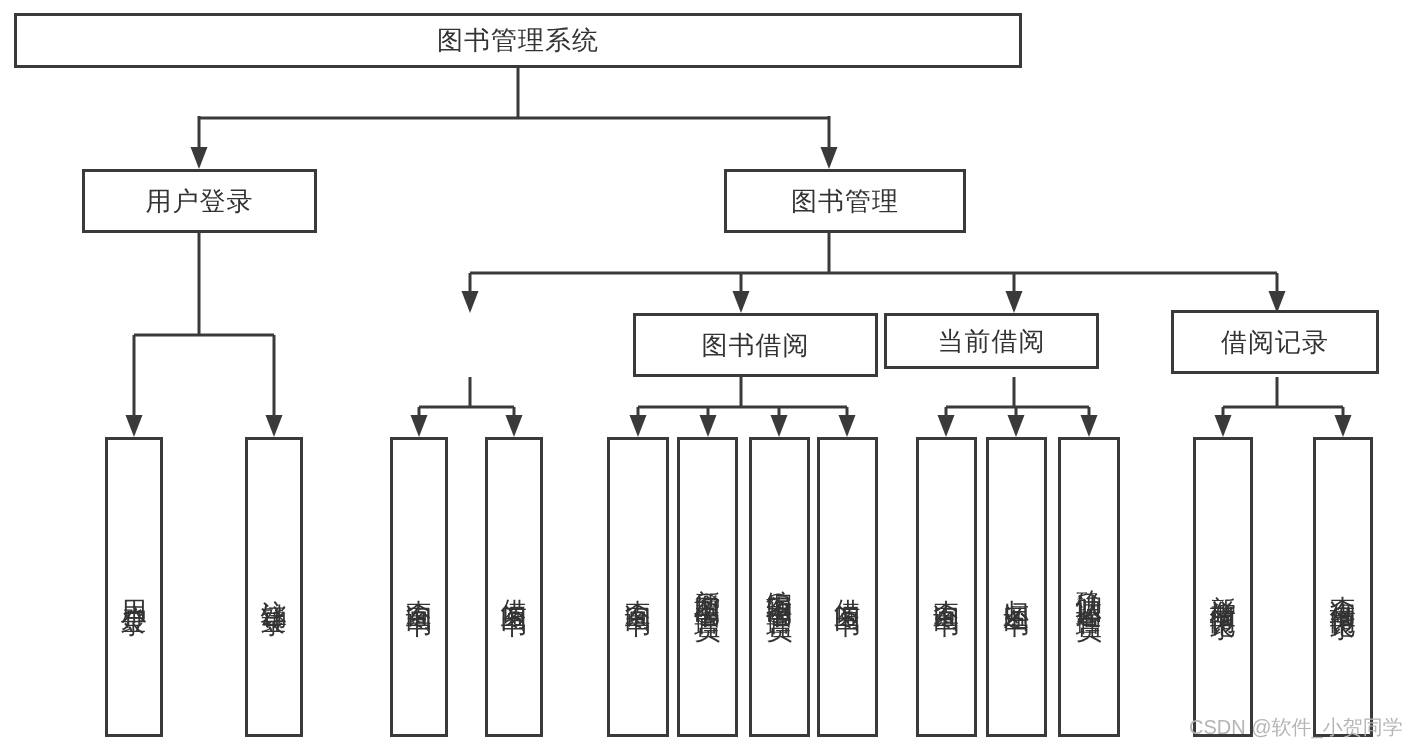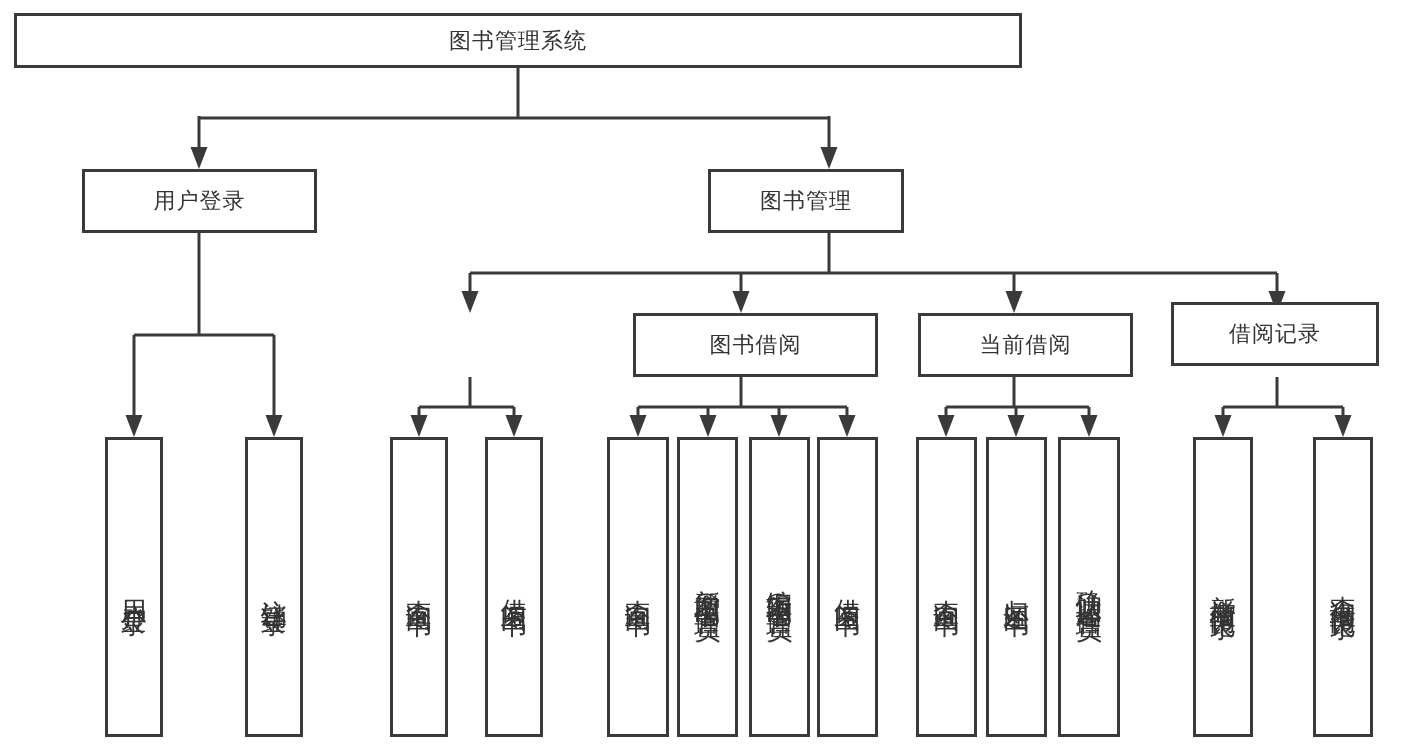--- a/index.html
+++ b/index.html
@@ -29,21 +29,21 @@
     box-sizing: border-box;
     background: #ffffff;
     border: 3px solid #3a3a3a;
     display: flex;
     align-items: center;
     justify-content: center;
     z-index: 1;
     color: #333333;
   }
   .node.h span {
-    font-size: 22px;
+    font-size: 26px;
     letter-spacing: 1px;
     white-space: nowrap;
     font-family: Liberation Mono, monospace;
   }
   .node.v span {
     writing-mode: vertical-rl;
     text-orientation: mixed;
     font-size: 26px;
     letter-spacing: 4px;
     line-height: 1.1;
@@ -140,31 +140,31 @@
     </g>
   </svg>
 
   <div class="node h" style="left:14px;top:13px;width:1008px;height:55px">
     <span>图书管理系统</span>
   </div>
 
   <div class="node h" style="left:82px;top:169px;width:235px;height:64px">
     <span>用户登录</span>
   </div>
-  <div class="node h" style="left:708px;top:169px;width:196px;height:64px">
+  <div class="node h" style="left:724px;top:169px;width:242px;height:64px">
     <span>图书管理</span>
   </div>
 
   <div class="node h" style="left:633px;top:313px;width:245px;height:64px">
     <span>图书借阅</span>
   </div>
-  <div class="node h" style="left:918px;top:313px;width:215px;height:64px">
+  <div class="node h" style="left:884px;top:313px;width:215px;height:56px">
     <span>当前借阅</span>
   </div>
-  <div class="node h" style="left:1171px;top:302px;width:208px;height:64px">
+  <div class="node h" style="left:1171px;top:310px;width:208px;height:64px">
     <span>借阅记录</span>
   </div>
 
   <div class="node v" style="left:105px;top:437px;width:58px;height:300px">
     <span>用户登录</span>
   </div>
   <div class="node v" style="left:245px;top:437px;width:58px;height:300px">
     <span>注销登录</span>
   </div>
 
@@ -198,14 +198,15 @@
     <span>确认归还（管理员）</span>
   </div>
 
   <div class="node v" style="left:1193px;top:437px;width:60px;height:300px">
     <span>新增借阅记录</span>
   </div>
   <div class="node v" style="left:1313px;top:437px;width:60px;height:300px">
     <span>查询借阅记录</span>
   </div>
 
+  <div id="watermark">CSDN @软件_小贺同学</div>
 
 </div>
 
 </body></html>

